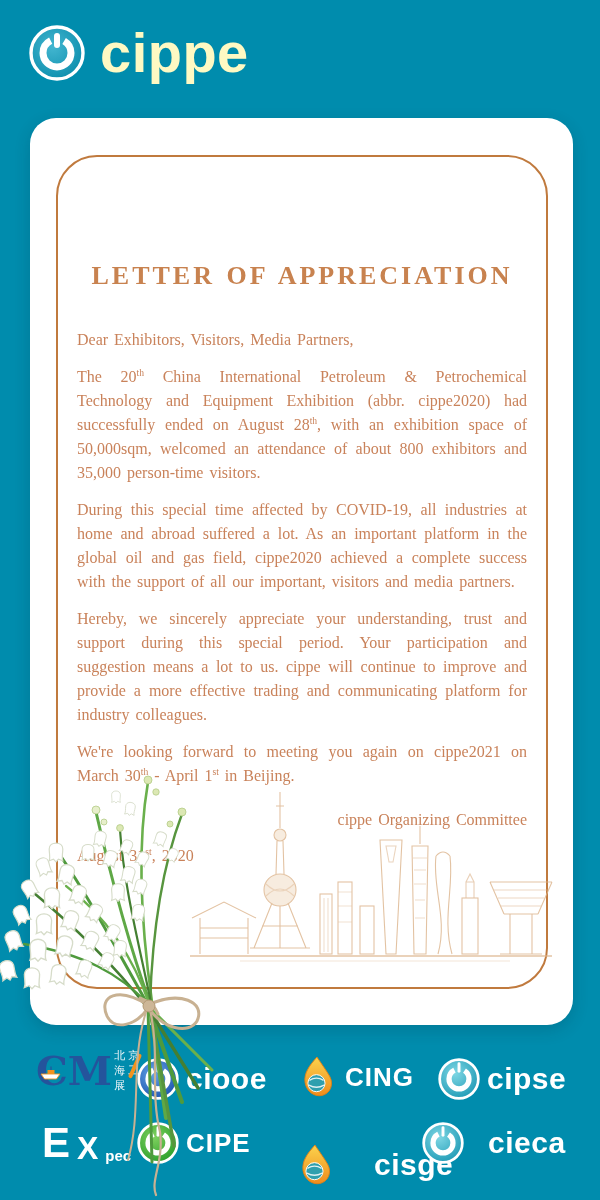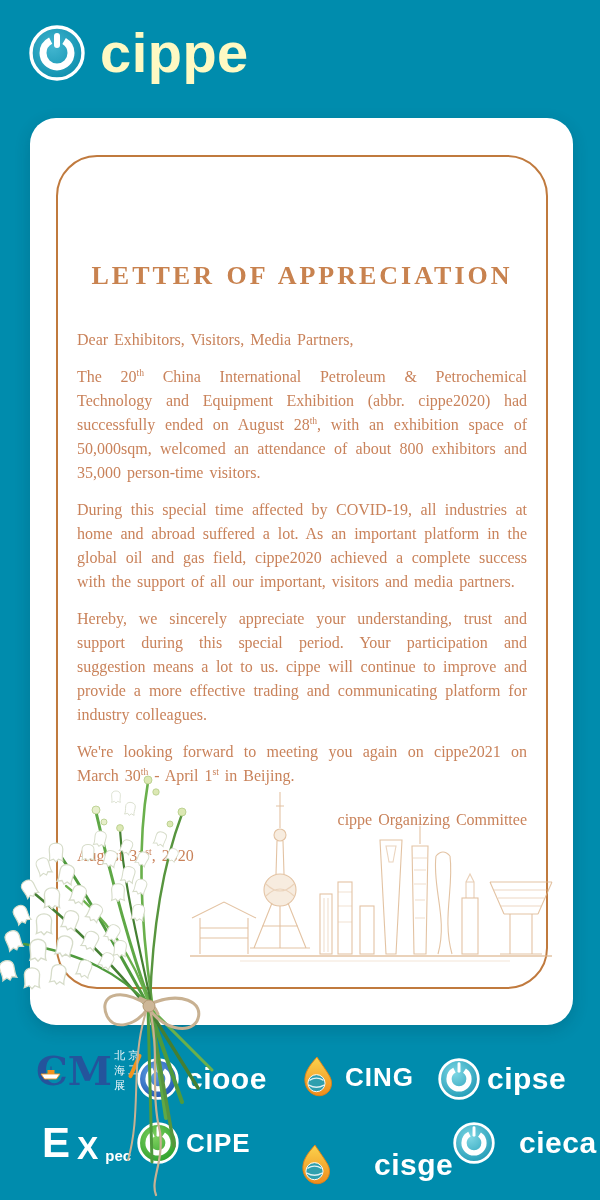--- a/index.html
+++ b/index.html
@@ -288,21 +288,21 @@
           <stop offset="100%" stop-color="#ef8c1c"></stop>
         </linearGradient>
       </defs>
     <path d="M21 2 C13 11 7 19 8.5 29 C10 38 18 44 26 42.5 C35 40.5 39 31 34.5 22.5 C31.5 17 26 9.5 21 2 Z" fill="url(#gFl2)" stroke="#e07f14" stroke-width="1"></path>
     <circle cx="20.5" cy="29.5" r="9" fill="#2f9fae" stroke="#ffffff" stroke-width="1"></circle>
     <path d="M13 26.5 Q20.5 22 28 26.5 M12.5 31.5 Q20.5 36 28.5 31.5" stroke="#ffffff" stroke-width="1.4" fill="none" opacity="0.85"></path>
   </svg>
   <span class="logo-word">cisge</span>
 </div>
 
-<div class="logo-item" style="left:453px;top:1122px;gap:24px;">
+<div class="logo-item" style="left:422px;top:1122px;gap:24px;">
   <svg width="42" height="42" viewBox="0 0 40 40">
     <defs>
         <radialGradient id="gTeal2" cx="40%" cy="35%" r="70%">
       <stop offset="0%" stop-color="#7fd7e4"></stop>
           <stop offset="100%" stop-color="#1f9ab5"></stop>
         </radialGradient>
       </defs>
     <circle cx="20" cy="20" r="18.4" fill="url(#gTeal2)" stroke="#ffffff" stroke-width="2.6"></circle>
     <circle cx="20" cy="20" r="9.5" fill="none" stroke="#ffffff" stroke-width="5" stroke-dasharray="50 10" stroke-dashoffset="10"></circle>
     <rect x="18.6" y="4" width="2.8" height="10" rx="1.4" fill="#ffffff"></rect>

